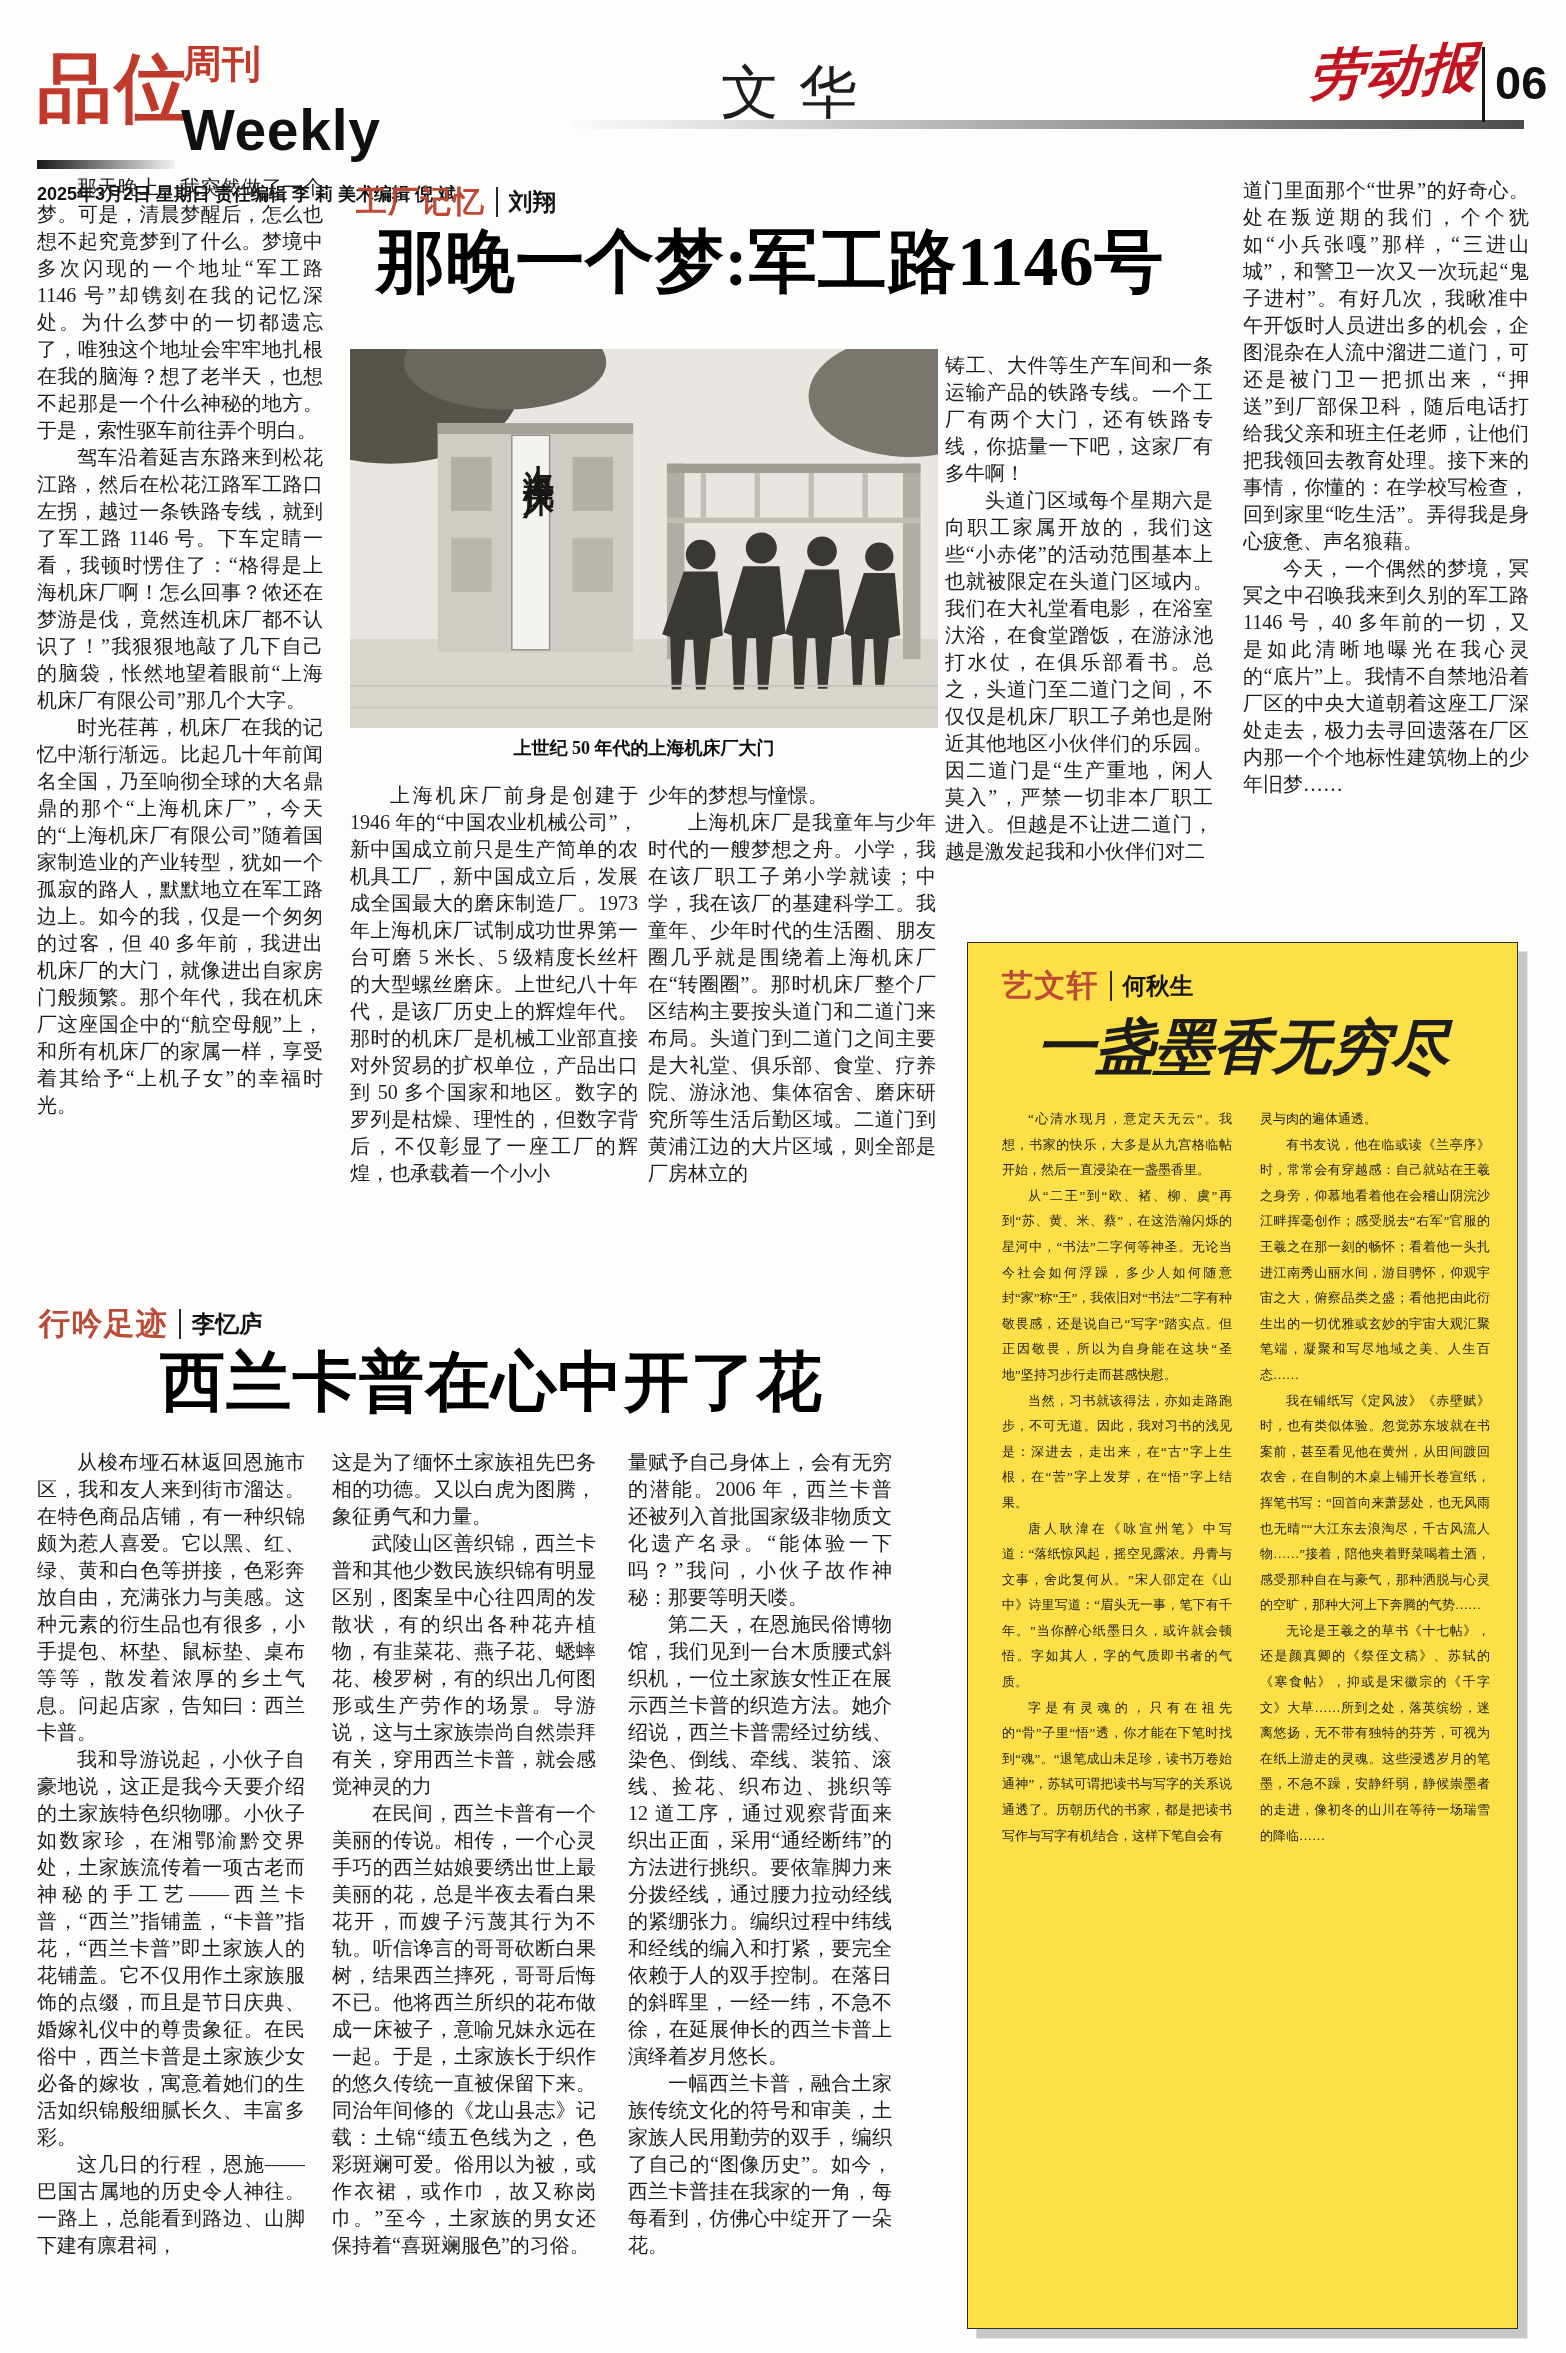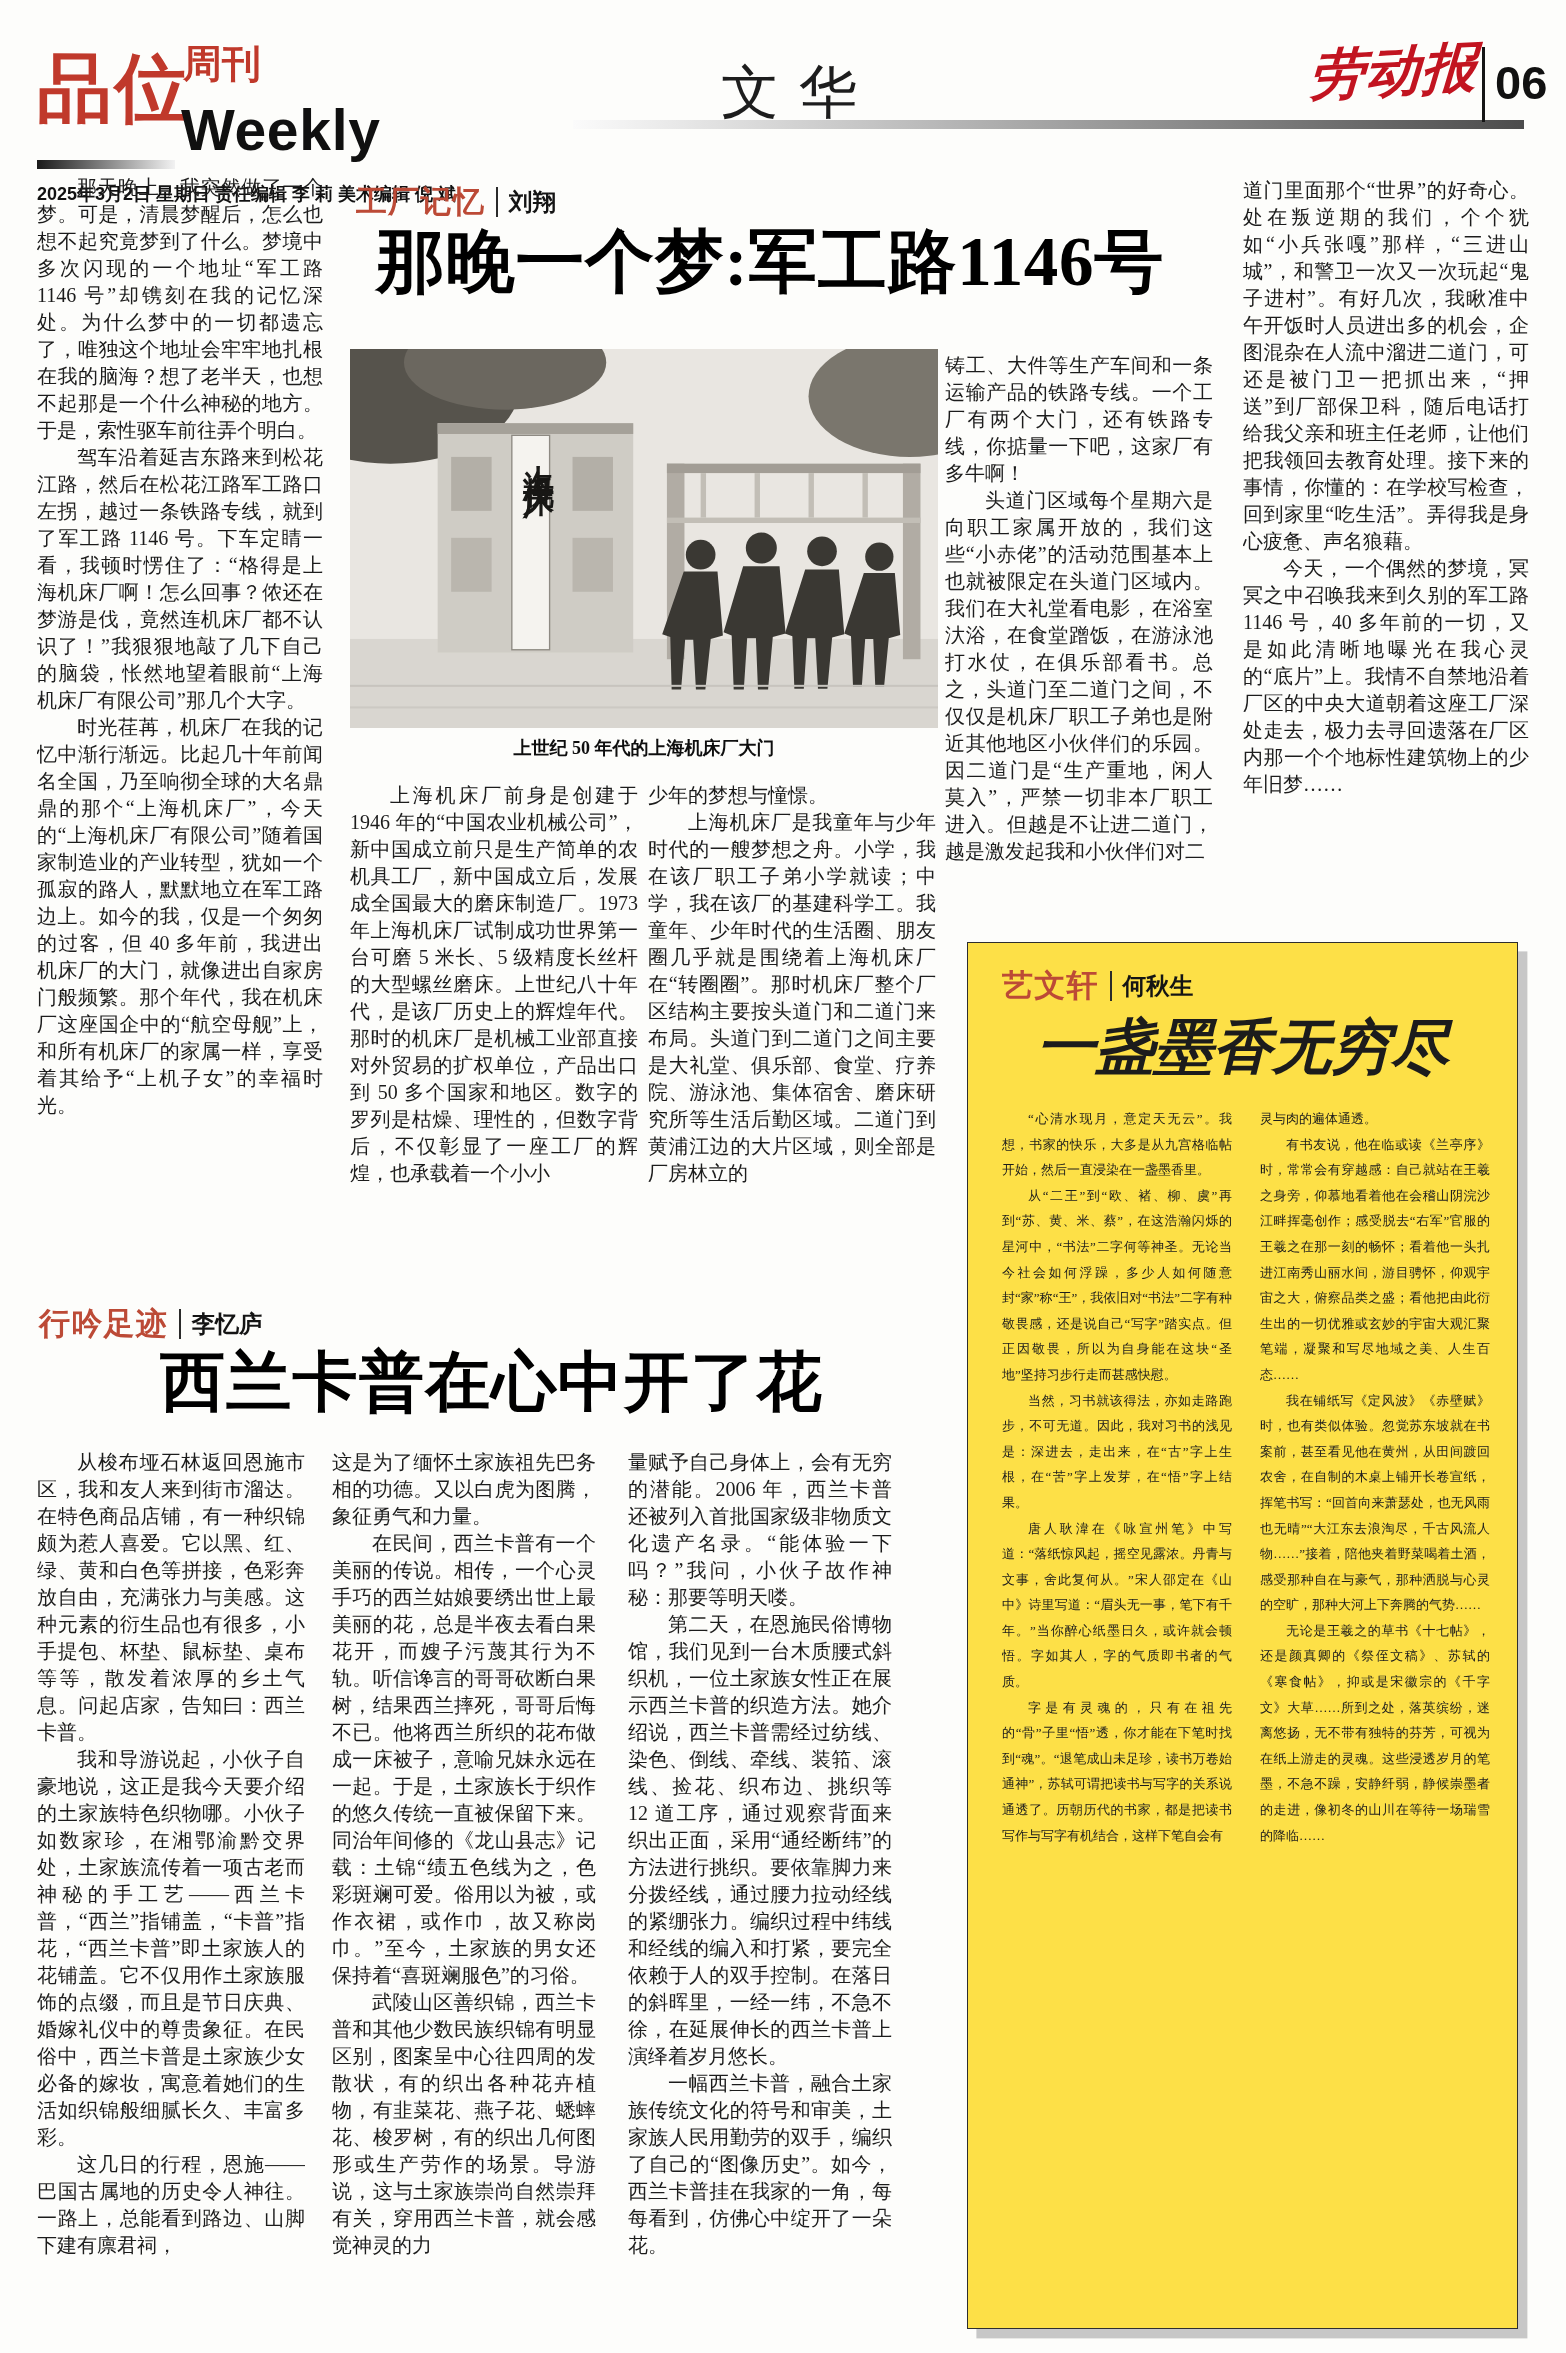--- a/index.html
+++ b/index.html
@@ -171,22 +171,22 @@
   </div>
   <div class="headline headline2" data-name="article-travel-headline">西兰卡普在心中开了花</div>
 
   <div class="col body-text a2-col1" data-name="article-travel-column-1">
       <p data-name="paragraph">从梭布垭石林返回恩施市区，我和友人来到街市溜达。在特色商品店铺，有一种织锦颇为惹人喜爱。它以黑、红、绿、黄和白色等拼接，色彩奔放自由，充满张力与美感。这种元素的衍生品也有很多，小手提包、杯垫、鼠标垫、桌布等等，散发着浓厚的乡土气息。问起店家，告知曰：西兰卡普。</p>
       <p data-name="paragraph">我和导游说起，小伙子自豪地说，这正是我今天要介绍的土家族特色织物哪。小伙子如数家珍，在湘鄂渝黔交界处，土家族流传着一项古老而神秘的手工艺——西兰卡普，“西兰”指铺盖，“卡普”指花，“西兰卡普”即土家族人的花铺盖。它不仅用作土家族服饰的点缀，而且是节日庆典、婚嫁礼仪中的尊贵象征。在民俗中，西兰卡普是土家族少女必备的嫁妆，寓意着她们的生活如织锦般细腻长久、丰富多彩。</p>
       <p data-name="paragraph">这几日的行程，恩施——巴国古属地的历史令人神往。一路上，总能看到路边、山脚下建有廪君祠，</p>
     </div>
   <div class="col body-text a2-col2" data-name="article-travel-column-2">
       <p class="noind" data-name="paragraph">这是为了缅怀土家族祖先巴务相的功德。又以白虎为图腾，象征勇气和力量。</p>
+      <p data-name="paragraph">武陵山区善织锦，西兰卡普和其他少数民族织锦有明显区别，图案呈中心往四周的发散状，有的织出各种花卉植物，有韭菜花、燕子花、蟋蟀花、梭罗树，有的织出几何图形或生产劳作的场景。导游说，这与土家族崇尚自然崇拜有关，穿用西兰卡普，就会感觉神灵的力</p>
       <p data-name="paragraph">在民间，西兰卡普有一个美丽的传说。相传，一个心灵手巧的西兰姑娘要绣出世上最美丽的花，总是半夜去看白果花开，而嫂子污蔑其行为不轨。听信谗言的哥哥砍断白果树，结果西兰摔死，哥哥后悔不已。他将西兰所织的花布做成一床被子，意喻兄妹永远在一起。于是，土家族长于织作的悠久传统一直被保留下来。同治年间修的《龙山县志》记载：土锦“绩五色线为之，色彩斑斓可爱。俗用以为被，或作衣裙，或作巾，故又称岗巾。”至今，土家族的男女还保持着“喜斑斓服色”的习俗。</p>
-      <p data-name="paragraph">武陵山区善织锦，西兰卡普和其他少数民族织锦有明显区别，图案呈中心往四周的发散状，有的织出各种花卉植物，有韭菜花、燕子花、蟋蟀花、梭罗树，有的织出几何图形或生产劳作的场景。导游说，这与土家族崇尚自然崇拜有关，穿用西兰卡普，就会感觉神灵的力</p>
     </div>
   <div class="col body-text a2-col3" data-name="article-travel-column-3">
       <p class="noind" data-name="paragraph">量赋予自己身体上，会有无穷的潜能。2006 年，西兰卡普还被列入首批国家级非物质文化遗产名录。“能体验一下吗？”我问，小伙子故作神秘：那要等明天喽。</p>
       <p data-name="paragraph">第二天，在恩施民俗博物馆，我们见到一台木质腰式斜织机，一位土家族女性正在展示西兰卡普的织造方法。她介绍说，西兰卡普需经过纺线、染色、倒线、牵线、装筘、滚线、捡花、织布边、挑织等 12 道工序，通过观察背面来织出正面，采用“通经断纬”的方法进行挑织。要依靠脚力来分拨经线，通过腰力拉动经线的紧绷张力。编织过程中纬线和经线的编入和打紧，要完全依赖于人的双手控制。在落日的斜晖里，一经一纬，不急不徐，在延展伸长的西兰卡普上演绎着岁月悠长。</p>
       <p data-name="paragraph">一幅西兰卡普，融合土家族传统文化的符号和审美，土家族人民用勤劳的双手，编织了自己的“图像历史”。如今，西兰卡普挂在我家的一角，每每看到，仿佛心中绽开了一朵花。</p>
     </div>
 
   <div class="art-box" data-name="article-art-box">
     <div class="kicker" data-name="article-art-kicker">
       <span class="k-label" data-name="kicker-label">艺文轩</span>

